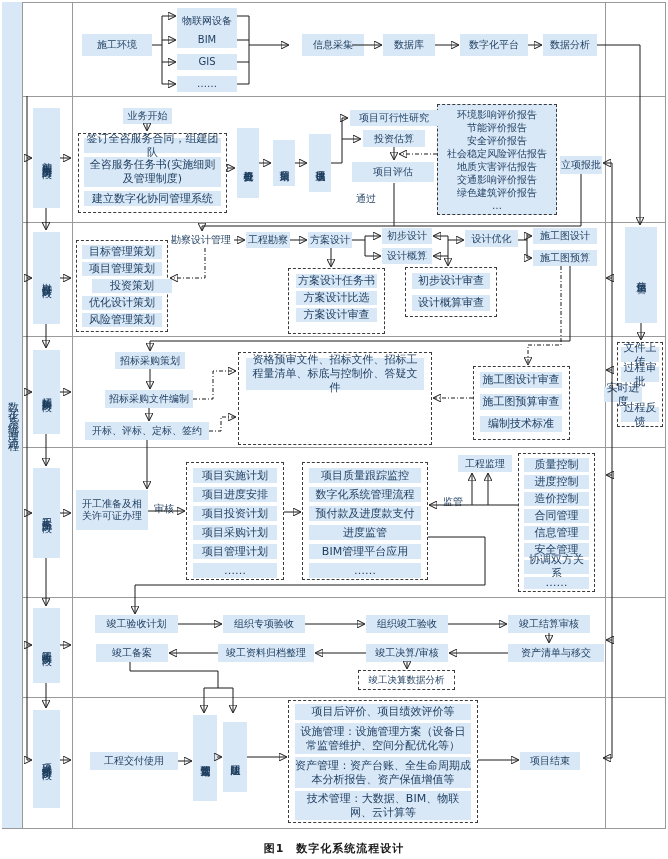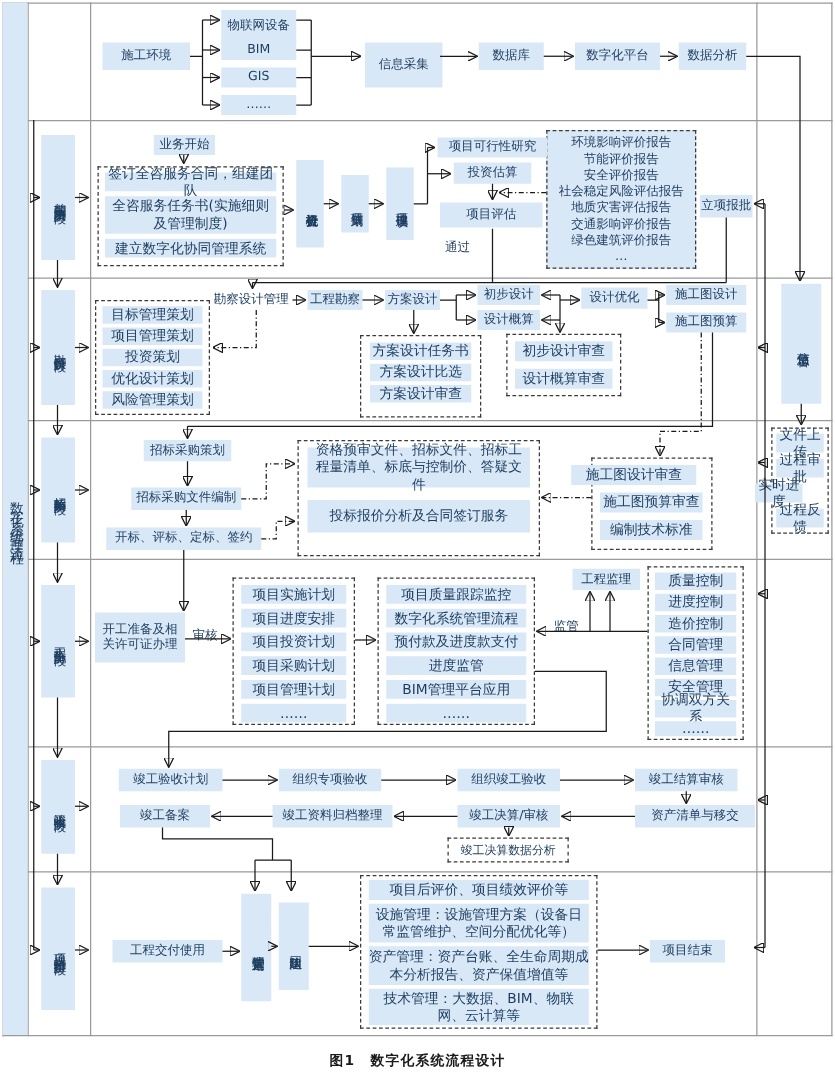--- a/index.html
+++ b/index.html
@@ -51,21 +51,21 @@
   <div class="bx vx" style="left:33px;top:350px;width:27px;height:84px">招标采购阶段</div>
   <div class="bx vx" style="left:33px;top:468px;width:27px;height:90px">工程施工阶段</div>
   <div class="bx vx" style="left:33px;top:608px;width:27px;height:75px">竣工验收阶段</div>
   <div class="bx vx" style="left:33px;top:710px;width:27px;height:98px">项目运营维护阶段</div>
 
   <div class="bx" style="left:82px;top:34px;width:70px;height:22px">施工环境</div>
   <div class="bx" style="left:177px;top:8px;width:60px;height:26px">物联网设备</div>
   <div class="bx" style="left:177px;top:32px;width:60px;height:16px">BIM</div>
   <div class="bx" style="left:177px;top:54px;width:60px;height:16px">GIS</div>
   <div class="bx" style="left:177px;top:76px;width:60px;height:16px">……</div>
-  <div class="bx" style="left:292px;top:34px;width:62px;height:36px">信息采集</div>
+  <div class="bx" style="left:302px;top:34px;width:62px;height:22px">信息采集</div>
   <div class="bx" style="left:383px;top:34px;width:52px;height:22px">数据库</div>
   <div class="bx" style="left:460px;top:34px;width:68px;height:22px">数字化平台</div>
   <div class="bx" style="left:543px;top:34px;width:54px;height:22px">数据分析</div>
 
   <div class="bx vx" style="left:625px;top:227px;width:32px;height:96px">信息预警</div>
   <div class="dc" style="left:617px;top:342px;width:46px;height:85px"></div>
   <div class="bx sm" style="left:621px;top:347px;width:38px;height:15px">文件上传</div>
   <div class="bx sm" style="left:621px;top:367px;width:38px;height:15px">过程审批</div>
   <div class="bx sm" style="left:604px;top:387px;width:38px;height:15px">实时进度</div>
   <div class="bx sm" style="left:621px;top:407px;width:38px;height:15px">过程反馈</div>
@@ -90,21 +90,21 @@
     <div>社会稳定风险评估报告</div>
     <div>地质灾害评估报告</div>
     <div>交通影响评价报告</div>
     <div>绿色建筑评价报告</div>
     <div>…</div>
   </div>
 
   <div class="dc" style="left:76px;top:240px;width:92px;height:92px"></div>
   <div class="bx sm" style="left:82px;top:245px;width:80px;height:14px">目标管理策划</div>
   <div class="bx sm" style="left:82px;top:262px;width:80px;height:14px">项目管理策划</div>
-  <div class="bx sm" style="left:82px;top:279px;width:80px;height:14px">投资策划</div>
+  <div class="bx sm" style="left:92px;top:279px;width:80px;height:14px">投资策划</div>
   <div class="bx sm" style="left:82px;top:296px;width:80px;height:14px">优化设计策划</div>
   <div class="bx sm" style="left:82px;top:313px;width:80px;height:14px">风险管理策划</div>
   <div class="bx nb" style="left:168px;top:232px;width:66px;height:16px">勘察设计管理</div>
   <div class="bx" style="left:246px;top:232px;width:44px;height:16px">工程勘察</div>
   <div class="bx" style="left:308px;top:232px;width:44px;height:16px">方案设计</div>
   <div class="dc" style="left:288px;top:268px;width:97px;height:66px"></div>
   <div class="bx sm" style="left:296px;top:274px;width:81px;height:14px">方案设计任务书</div>
   <div class="bx sm" style="left:296px;top:291px;width:81px;height:14px">方案设计比选</div>
   <div class="bx sm" style="left:296px;top:308px;width:81px;height:14px">方案设计审查</div>
   <div class="bx" style="left:382px;top:228px;width:50px;height:16px">初步设计</div>
@@ -114,23 +114,22 @@
   <div class="bx sm" style="left:412px;top:295px;width:78px;height:16px">设计概算审查</div>
   <div class="bx" style="left:465px;top:230px;width:53px;height:17px">设计优化</div>
   <div class="bx" style="left:533px;top:228px;width:64px;height:16px">施工图设计</div>
   <div class="bx" style="left:533px;top:250px;width:64px;height:16px">施工图预算</div>
 
   <div class="bx" style="left:115px;top:352px;width:70px;height:17px">招标采购策划</div>
   <div class="bx" style="left:105px;top:390px;width:88px;height:18px">招标采购文件编制</div>
   <div class="bx" style="left:85px;top:422px;width:124px;height:18px">开标、评标、定标、签约</div>
   <div class="dc" style="left:238px;top:352px;width:194px;height:93px"></div>
   <div class="bx sm" style="left:246px;top:358px;width:178px;height:32px;padding:0 6px">资格预审文件、招标文件、招标工程量清单、标底与控制价、答疑文件</div>
-  <div class="bx sm" style="left:246px;top:400px;width:178px;height:26px">投标报价分析及合同签订服务</div>
   <div class="dc" style="left:473px;top:366px;width:97px;height:74px"></div>
-  <div class="bx sm" style="left:457px;top:372px;width:100px;height:16px">施工图设计审查</div>
+  <div class="bx sm" style="left:480px;top:372px;width:82px;height:16px">施工图设计审查</div>
   <div class="bx sm" style="left:480px;top:394px;width:82px;height:16px">施工图预算审查</div>
   <div class="bx sm" style="left:480px;top:416px;width:82px;height:16px">编制技术标准</div>
 
   <div class="bx" style="left:76px;top:490px;width:72px;height:40px;padding:0 3px">开工准备及相关许可证办理</div>
   <div class="lb" style="left:150px;top:503px;width:28px">审核</div>
   <div class="dc" style="left:186px;top:462px;width:98px;height:118px"></div>
   <div class="bx sm" style="left:193px;top:468px;width:84px;height:15px">项目实施计划</div>
   <div class="bx sm" style="left:193px;top:487px;width:84px;height:15px">项目进度安排</div>
   <div class="bx sm" style="left:193px;top:506px;width:84px;height:15px">项目投资计划</div>
   <div class="bx sm" style="left:193px;top:525px;width:84px;height:15px">项目采购计划</div>

